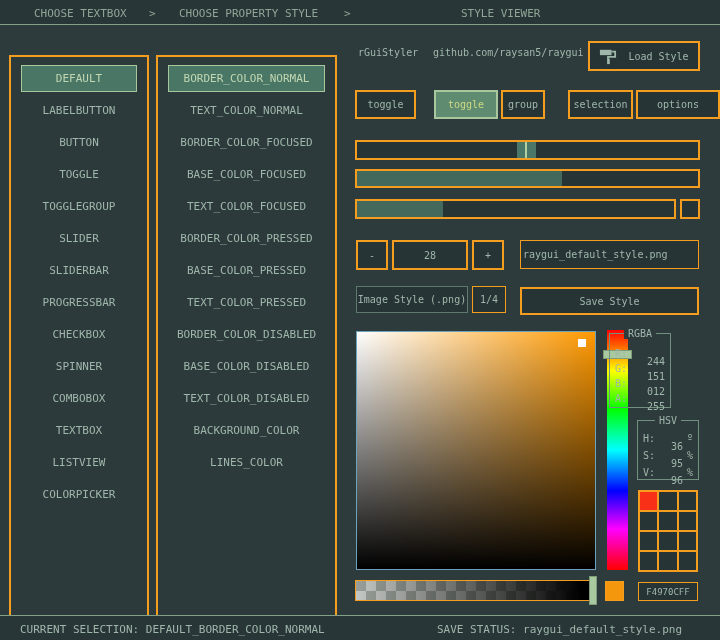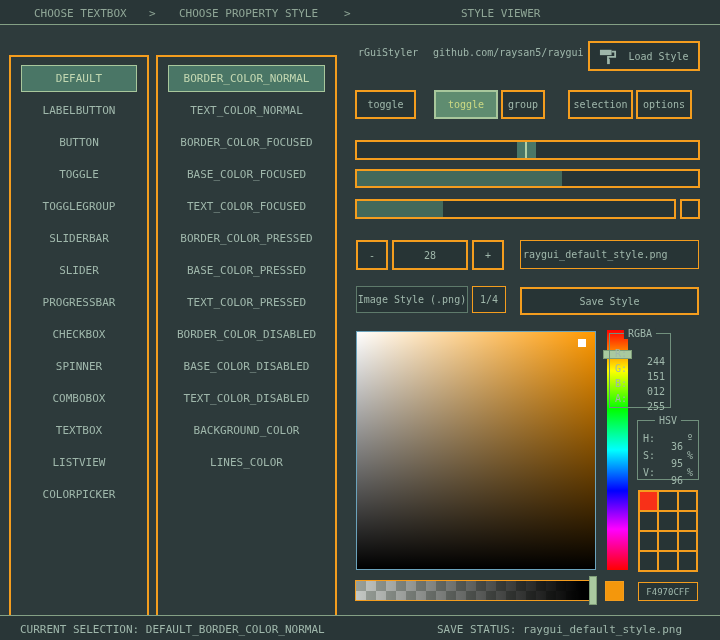--- a/index.html
+++ b/index.html
@@ -118,22 +118,22 @@
     <span style="left:344px">&gt;</span>
     <span style="left:461px">STYLE VIEWER</span>
   </div>
 
   <div class="abs panel panel-left">
     <div class="list-item selected">DEFAULT</div>
     <div class="list-item">LABELBUTTON</div>
     <div class="list-item">BUTTON</div>
     <div class="list-item">TOGGLE</div>
     <div class="list-item">TOGGLEGROUP</div>
+    <div class="list-item">SLIDER</div>
     <div class="list-item">SLIDERBAR</div>
-    <div class="list-item">SLIDER</div>
     <div class="list-item">PROGRESSBAR</div>
     <div class="list-item">CHECKBOX</div>
     <div class="list-item">SPINNER</div>
     <div class="list-item">COMBOBOX</div>
     <div class="list-item">TEXTBOX</div>
     <div class="list-item">LISTVIEW</div>
     <div class="list-item">COLORPICKER</div>
   </div>
 
   <div class="abs panel panel-mid">
@@ -161,21 +161,21 @@
       <path d="M14 4 h4 v6 h-8 v3" stroke="currentColor" stroke-width="2" fill="none"></path>
       <rect x="9" y="12" width="3" height="6" fill="currentColor"></rect>
     </svg>
     <span>Load Style</span>
   </div>
 
   <div class="abs btn" style="left:355px; top:90px; width:61px; height:29px;">toggle</div>
   <div class="abs btn active" style="left:434px; top:90px; width:64px; height:29px;">toggle</div>
   <div class="abs btn" style="left:501px; top:90px; width:44px; height:29px;">group</div>
   <div class="abs btn" style="left:568px; top:90px; width:65px; height:29px;">selection</div>
-  <div class="abs btn" style="left:636px; top:90px; width:56px; height:29px;">options</div>
+  <div class="abs btn" style="left:636px; top:90px; width:84px; height:29px;">options</div>
 
   <div class="track" style="left:355px; top:140px; width:345px; height:20px;">
     <div class="slider-handle" style="left: 47%;"></div>
   </div>
   <div class="track" style="left:355px; top:169px; width:345px; height:19px;">
     <div class="fill" style="width: 60%;"></div>
   </div>
   <div class="track" style="left:355px; top:199px; width:321px; height:20px;">
     <div class="fill" style="width: 27%;"></div>
   </div>

